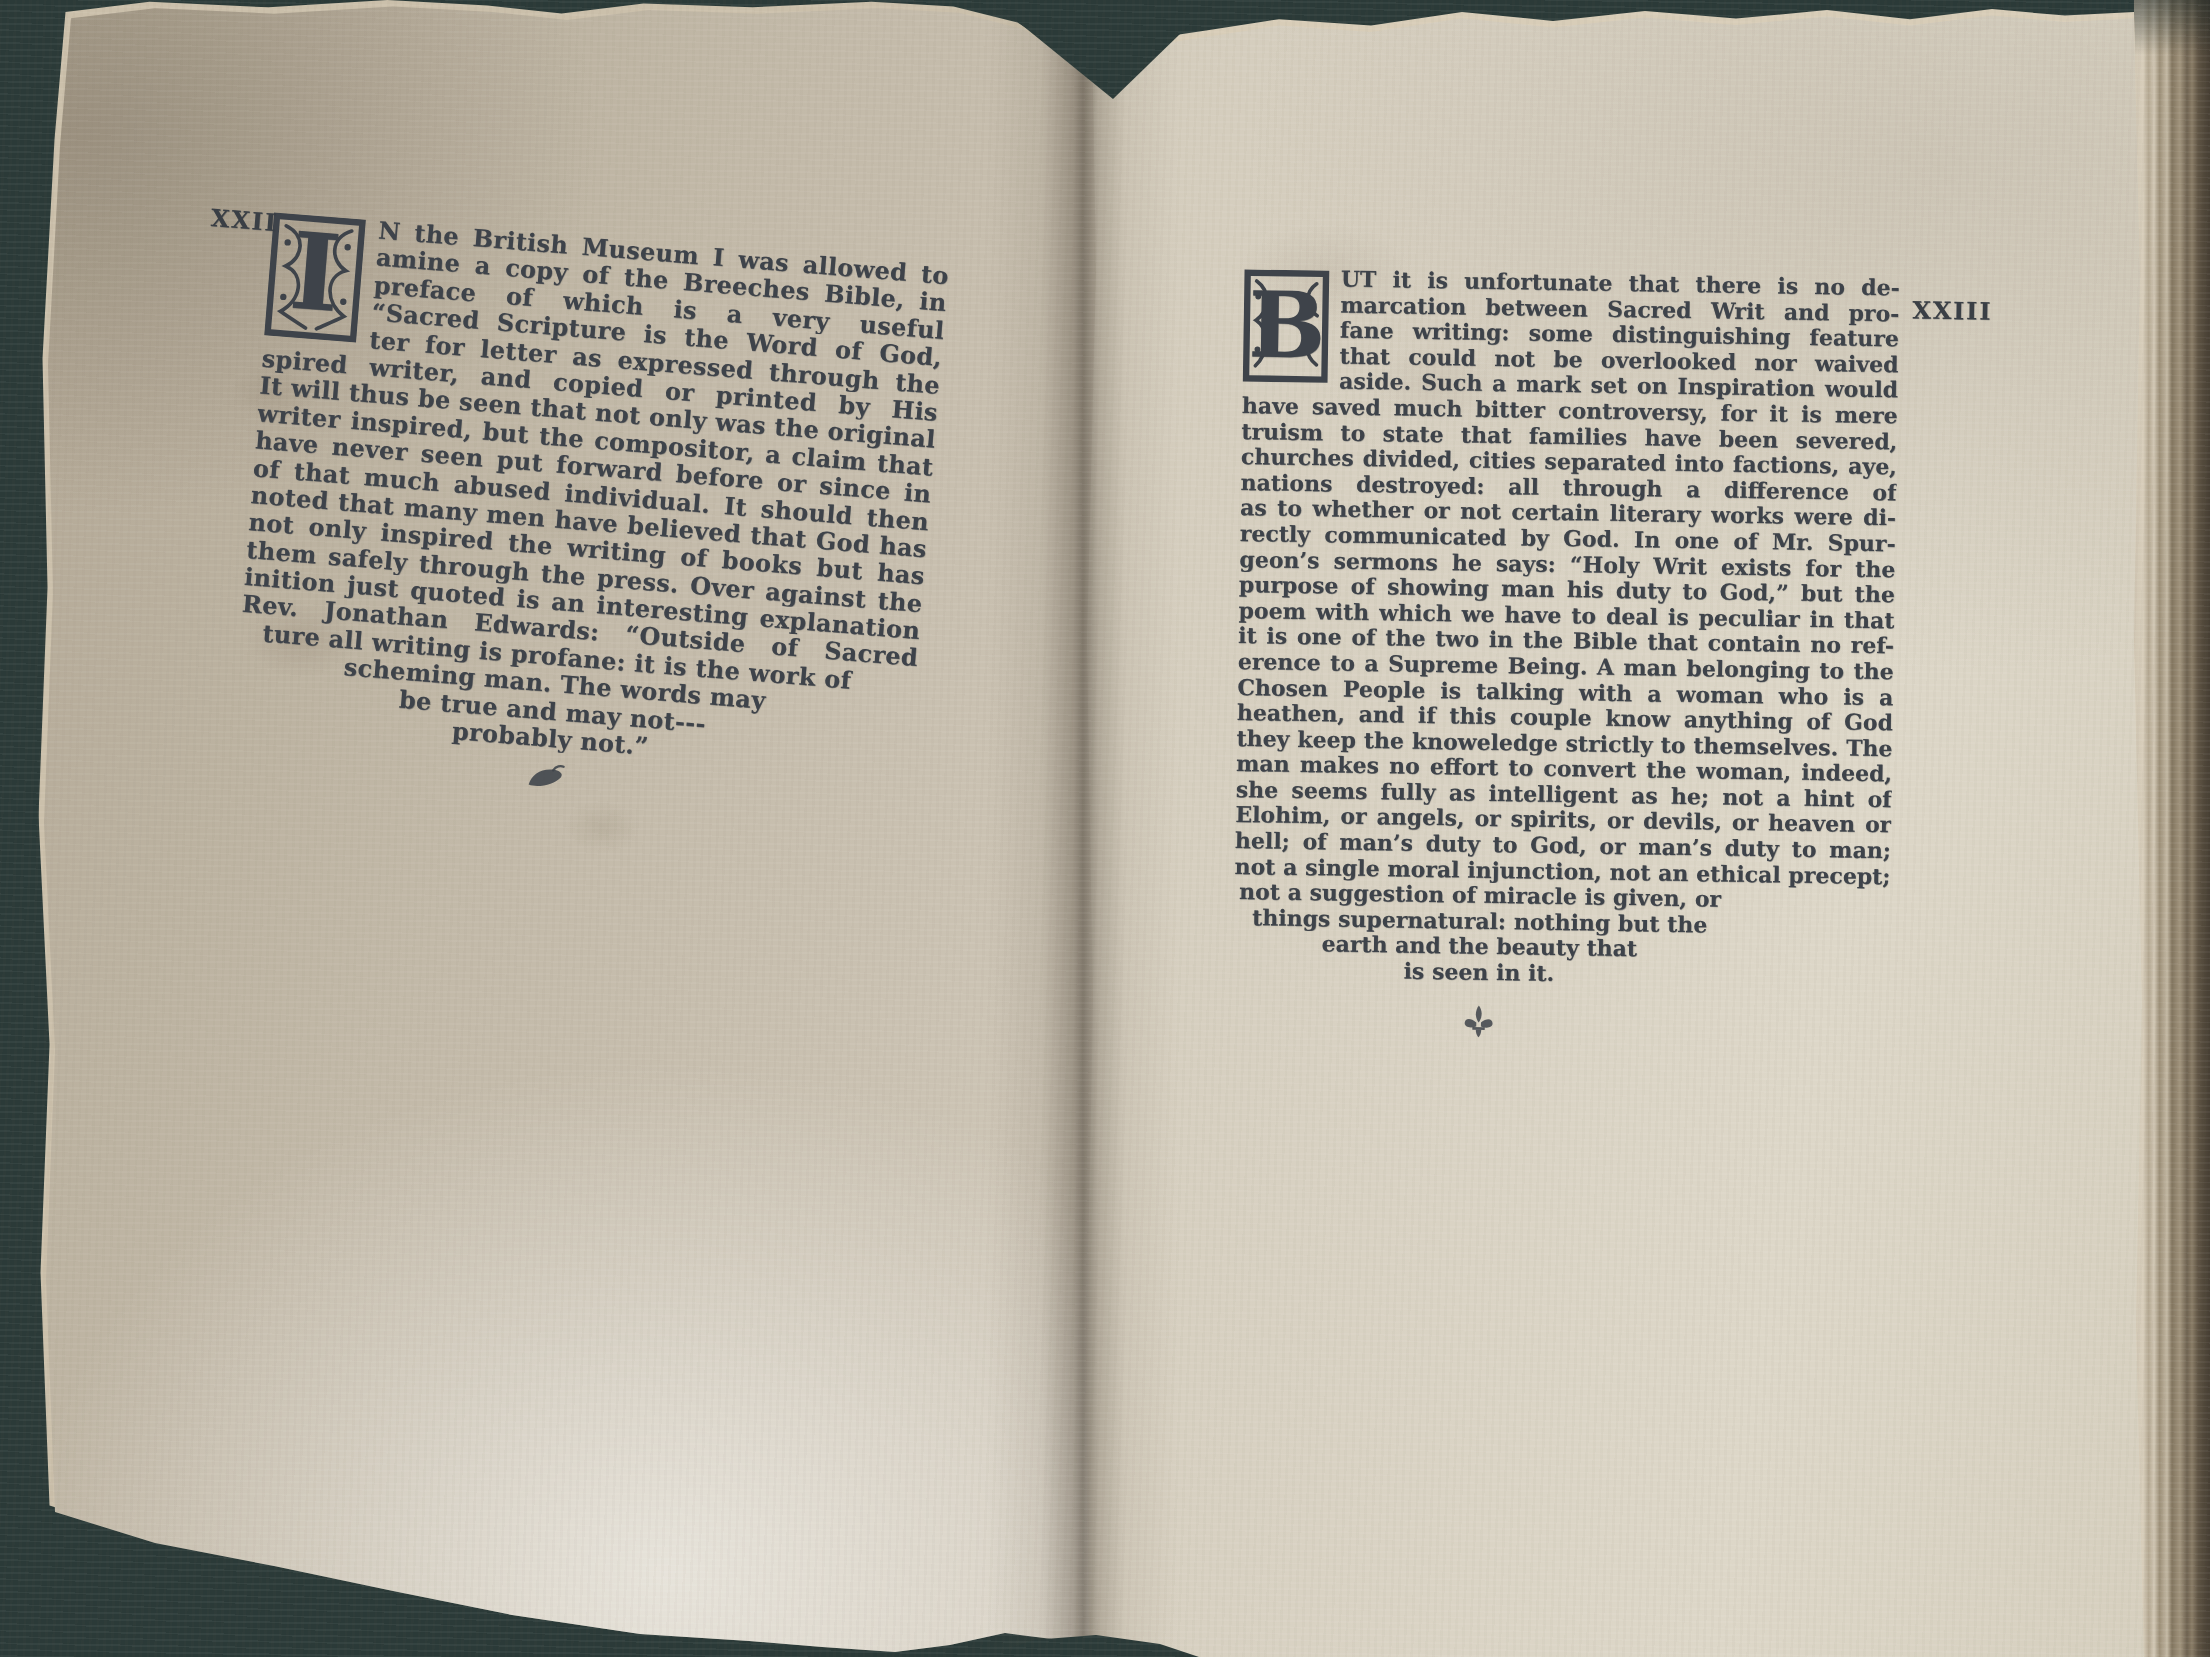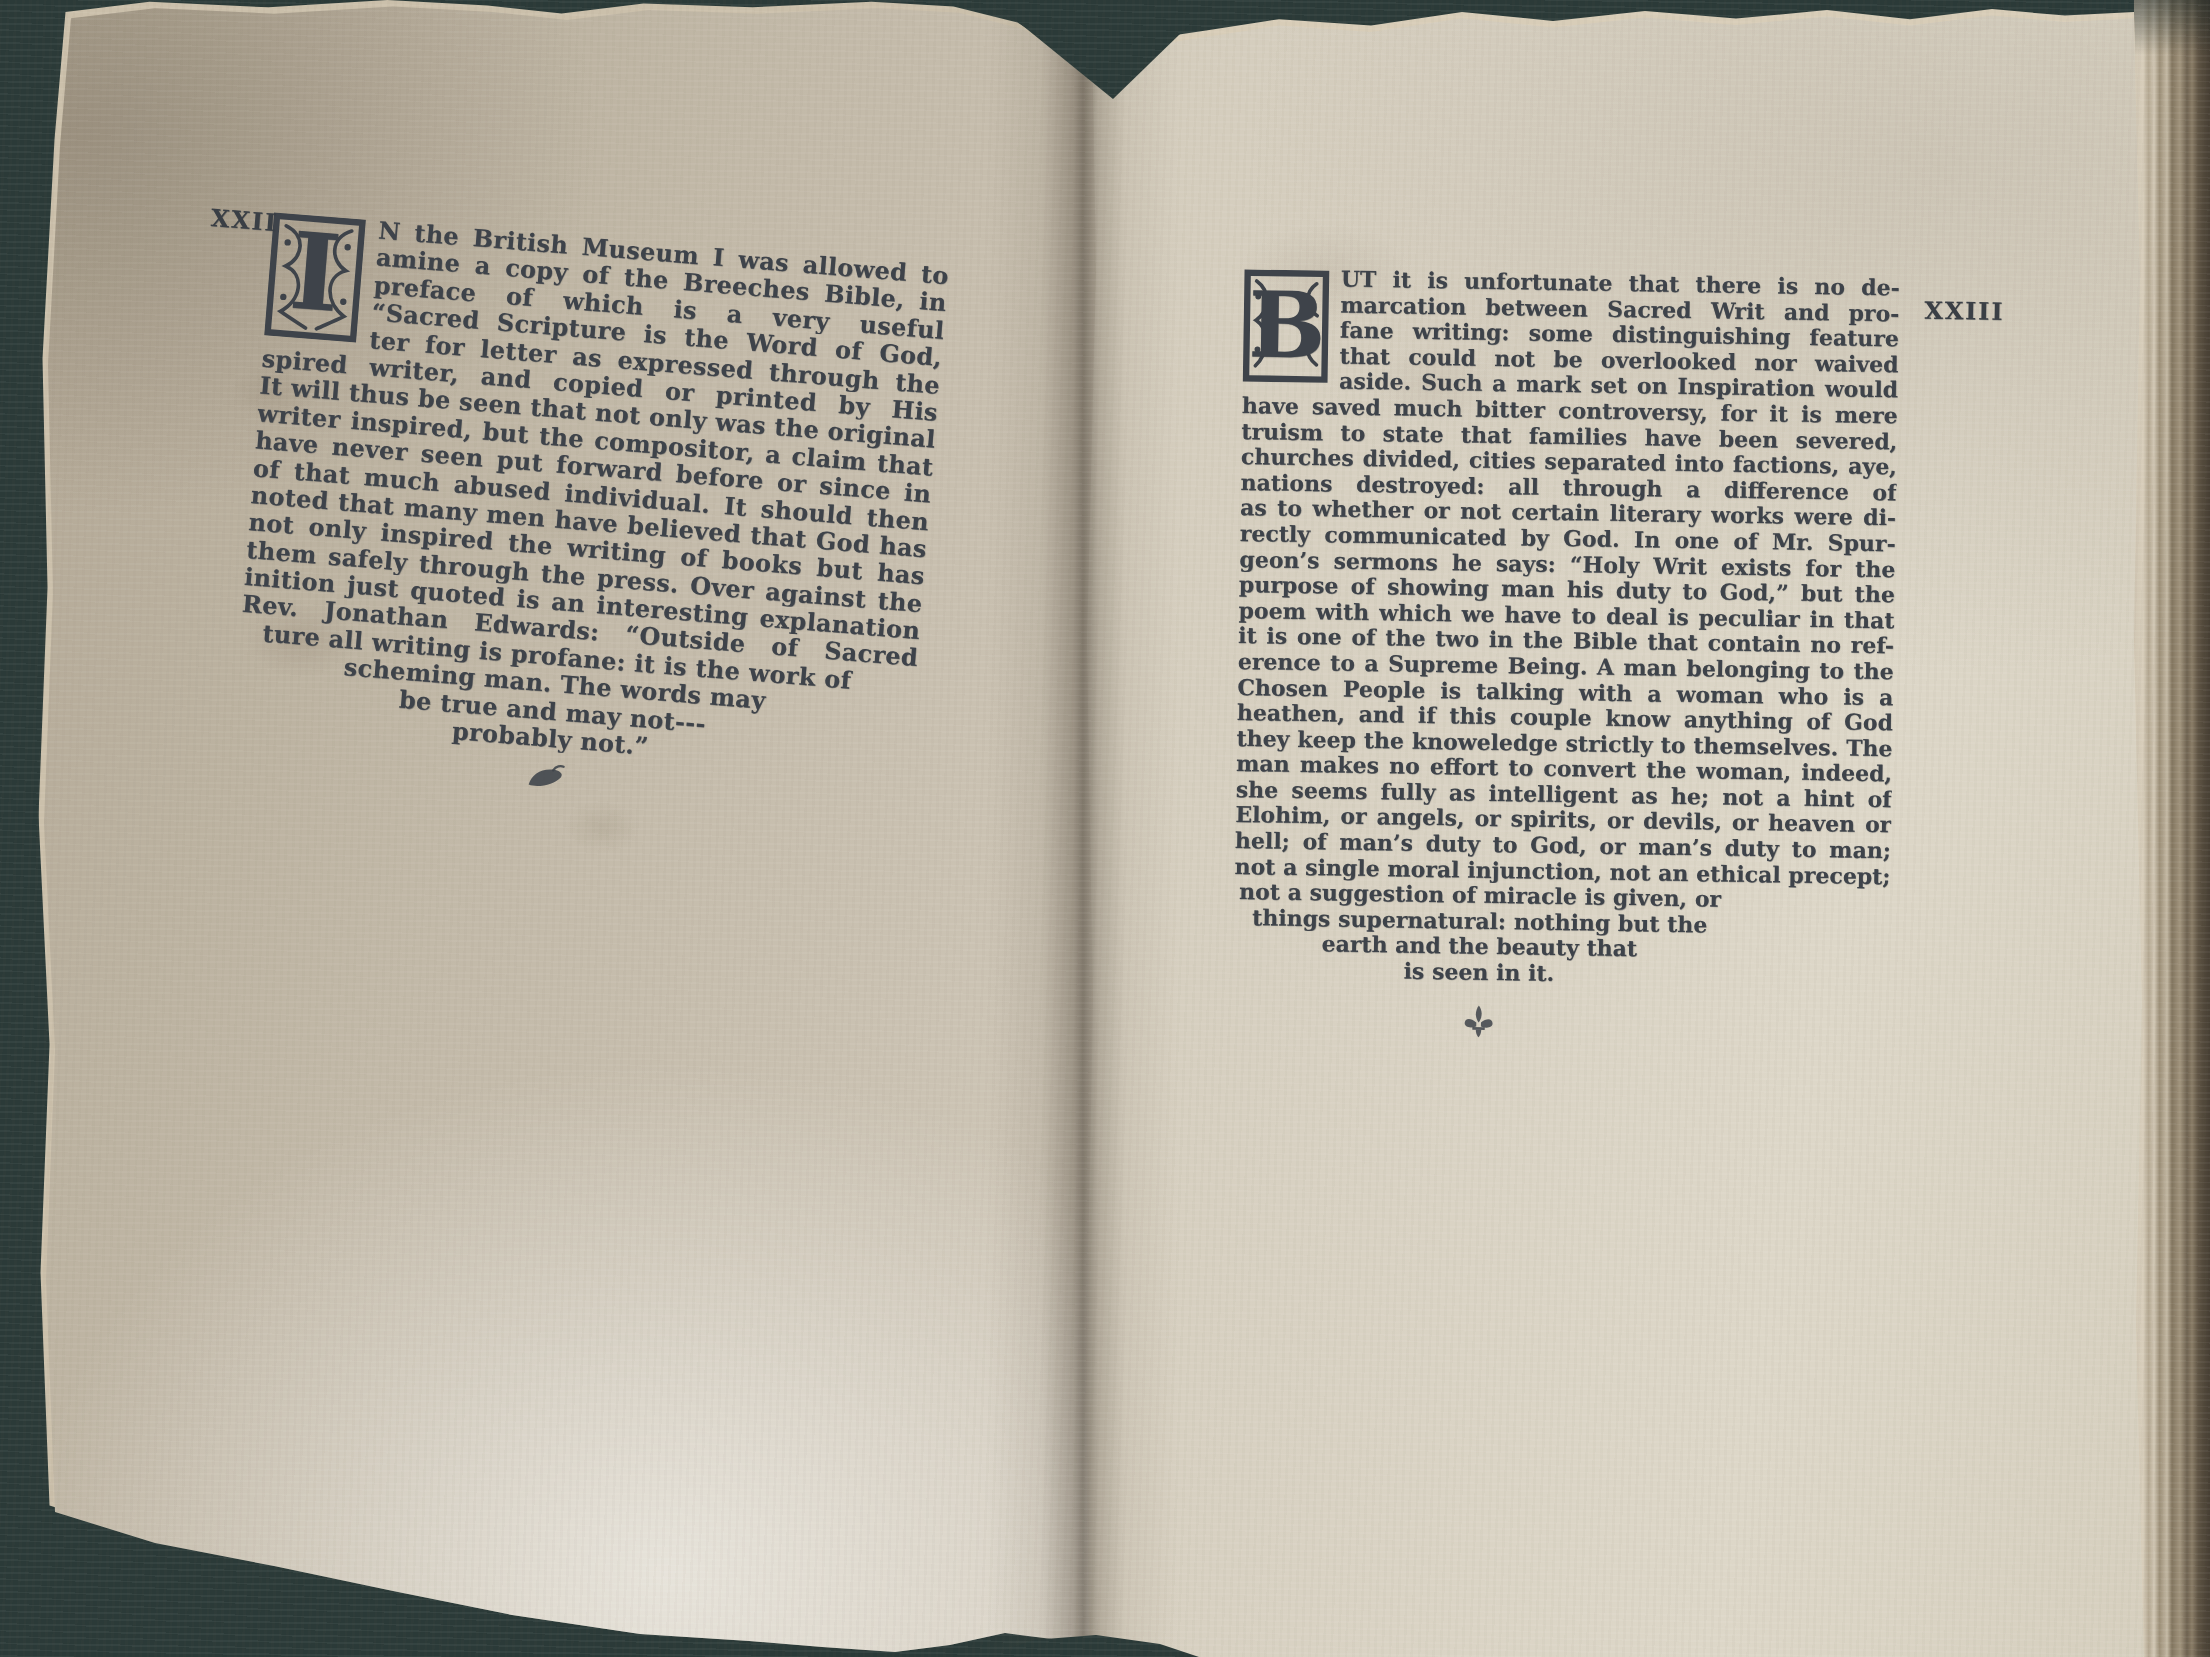--- a/index.html
+++ b/index.html
@@ -54,21 +54,21 @@
 
   
   .text-block{position:absolute;color:#3e434a;font-weight:700;
     text-shadow:0.4px 0.5px 0.7px rgba(52,56,62,.50);}
   .left-text{left:274px;top:208px;width:678px;font-size:24px;line-height:27.4px;
     letter-spacing:0.3px;transform:rotate(4.6deg);transform-origin:0 0;}
   .right-text{left:1244px;top:265px;width:656px;font-size:22px;line-height:25.6px;
     letter-spacing:0px;transform:rotate(0.9deg);transform-origin:0 0;}
   .folio{position:absolute;font-size:24px;letter-spacing:1.8px;color:#3a3f45;}
   .left-text .folio{left:-62px;top:0.9px;}
-  .right-text .folio{left:669px;top:22px;margin-left:12px;}
+  .right-text .folio{left:669px;top:22px;}
   .dropcap{float:left;margin:3.7px 12.8px 9.1px 0;}
   .left-text .dropcap{width:93px;height:124px;}
   .right-text .dropcap{width:86px;height:113px;margin:3.7px 11px 9.1px 0;}
   .line{height:27.4px;overflow:hidden;}
   .right-text .line{height:25.6px;}
   .line.full,.line.indent{text-align:justify;text-align-last:justify;}
   .line.center{text-align:center;text-align-last:center;}
   .left-text .line.center{margin-right:42px;}
   .right-text .line.center{margin-right:164px;}
   .ornament{display:flex;justify-content:center;}

